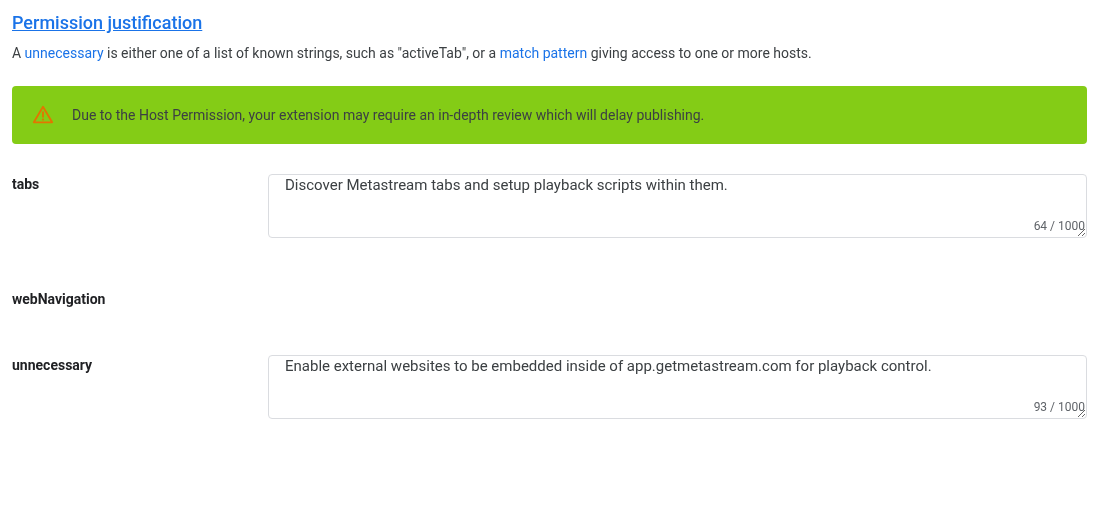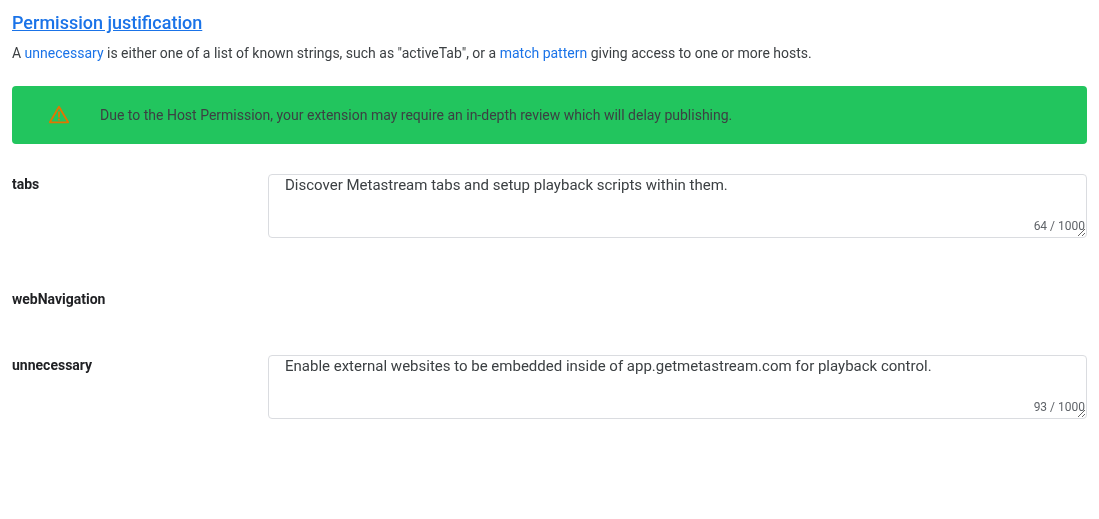--- a/index.html
+++ b/index.html
@@ -26,26 +26,26 @@
       color: #3c4043;
       font-size: 14px;
       line-height: 1.5;
       margin-bottom: 22px;
     }
     .description a {
       color: #1a73e8;
       text-decoration: none;
     }
     .warning-banner {
-      background: #22c55e;
+      background: #84cc16;
       border-radius: 4px;
-      padding: 18px 36px;
+      padding: 18px 20px;
       display: flex;
       align-items: center;
-      gap: 30px;
+      gap: 18px;
       margin-bottom: 30px;
     }
     .warning-icon {
       flex-shrink: 0;
       width: 22px;
       height: 22px;
     }
     .warning-text {
       color: #3c4043;
       font-size: 14px;

